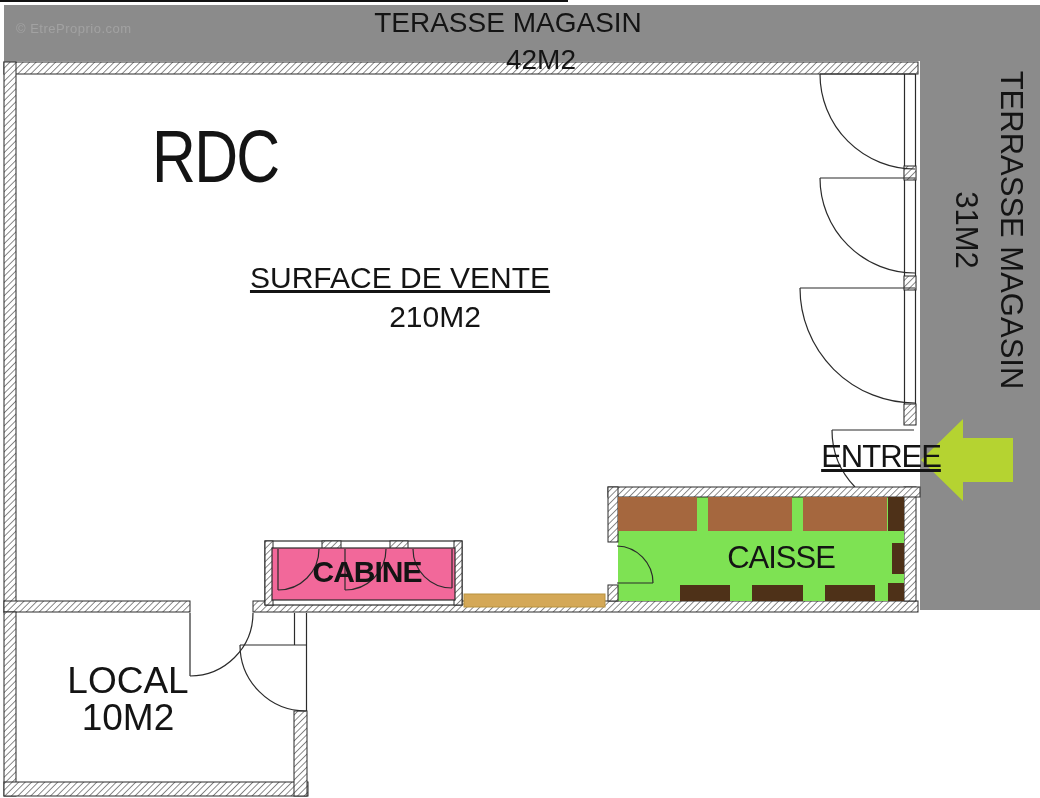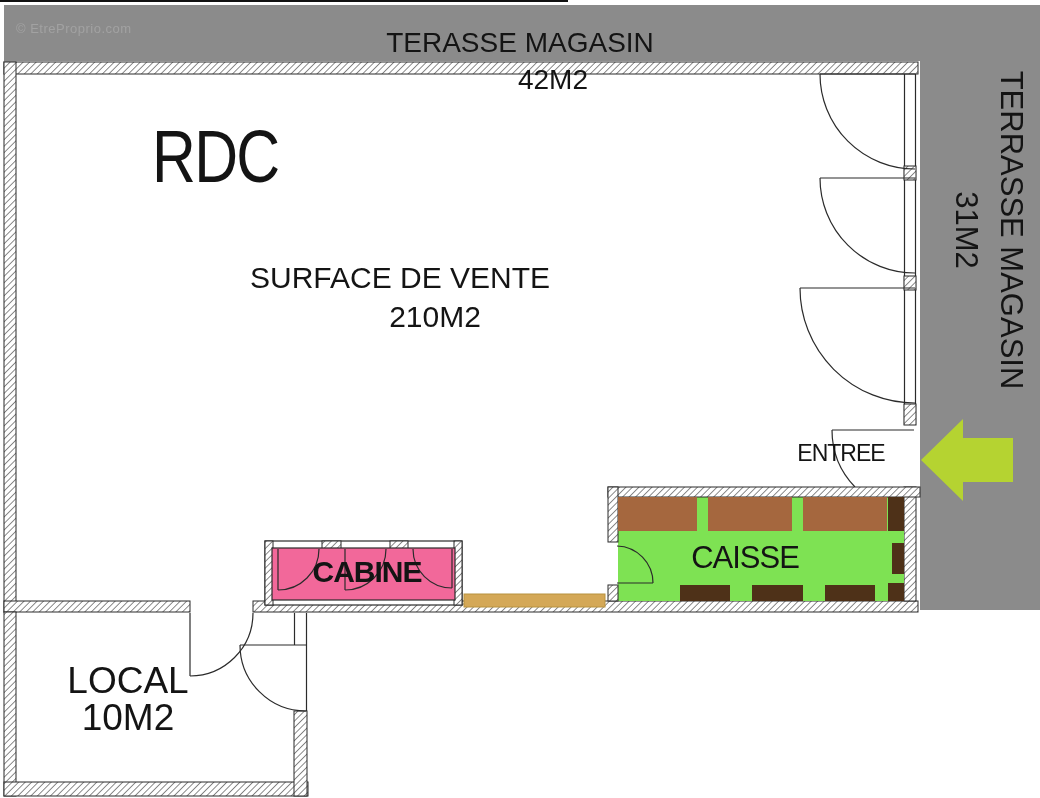--- a/index.html
+++ b/index.html
@@ -13,29 +13,29 @@
   .green{fill:var(--checkout-green,#7ee253);}
   .counter{fill:var(--counter-brown,#a5673e);}
   .dark{fill:var(--block-brown,#4e3118);}
   .pinkfill{fill:var(--fitting-pink,#f2689a);stroke:var(--wall-line,#2b2b2b);stroke-width:1.2;}
   .whitewall{fill:#ffffff;stroke:var(--wall-line,#2b2b2b);stroke-width:1.2;}
   .bench{fill:var(--bench-tan,#d4a857);stroke:#b8923f;stroke-width:1;}
   .arrow{fill:var(--arrow-green,#b5d331);}
   .lbl{position:absolute;white-space:nowrap;line-height:1.05;}
   .center{text-align:center;}
   #watermark{left:16px;top:22px;font-size:13px;color:var(--watermark-gray,#a2a2a2);letter-spacing:.5px;}
-  #banner-label{left:60px;top:4px;width:920px;font-size:28px;line-height:37px;margin-top:20px;}
+  #banner-label{left:48px;top:4px;width:920px;font-size:28px;line-height:37px;}
   #banner-label .l2{display:inline-block;transform:translateX(33px);text-align:center;}
   #terrace-right-label{left:778px;top:184px;width:420px;height:92px;font-size:31px;line-height:45px;
        transform:rotate(90deg);transform-origin:center center;}
   #rdc-label{left:152px;top:118px;font-size:74px;letter-spacing:-2px;transform:scaleX(.82);transform-origin:left top;}
-  #sales-label{left:200px;top:258px;width:400px;font-size:30px;line-height:39px;}
+  #sales-label{left:200px;top:258px;width:400px;font-size:30px;line-height:39px;text-decoration:underline;}
   #sales-label .l2{display:inline-block;transform:translateX(35px);}
-  #entree-label{left:741px;top:441px;width:200px;font-size:23px;letter-spacing:-1px;}
-  #caisse-label{left:645px;top:542px;width:200px;font-size:31px;letter-spacing:-1px;}
+  #entree-label{left:781px;top:441px;width:200px;font-size:31px;letter-spacing:-1px;text-decoration:underline;}
+  #caisse-label{left:681px;top:542px;width:200px;font-size:31px;letter-spacing:-1px;}
   #cabine-label{left:267px;top:556px;width:200px;font-size:30px;letter-spacing:-1px;font-weight:bold;}
   #local-label{left:28px;top:662px;width:200px;font-size:37px;line-height:37px;}
 </style>
 </head>
 <body>
 
 <div id="canvas">
 
 <svg width="1040" height="798" viewBox="0 0 1040 798">
   <defs>

